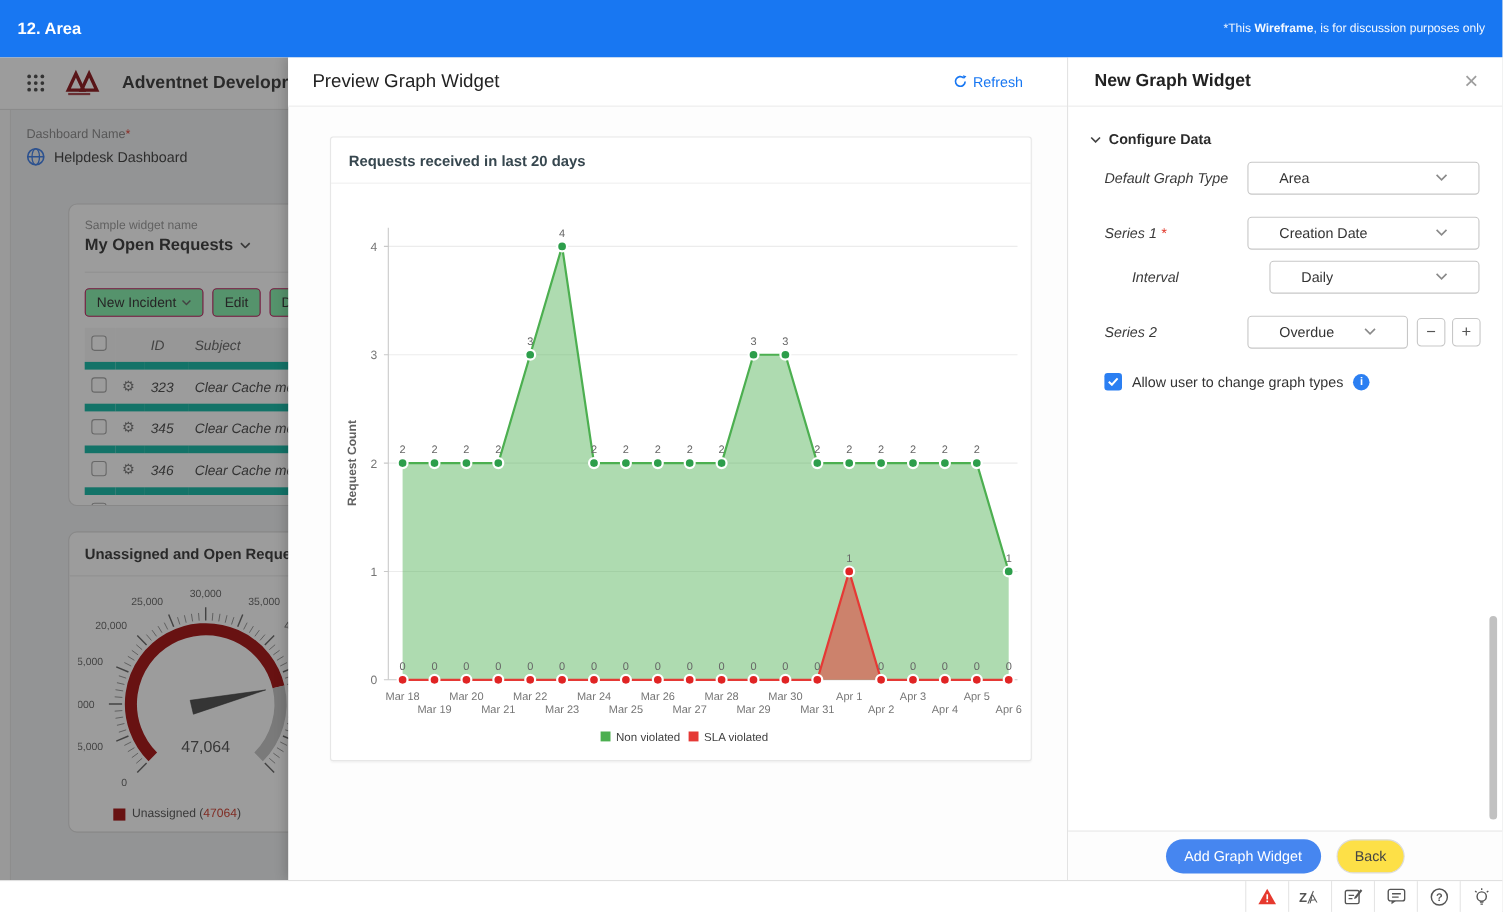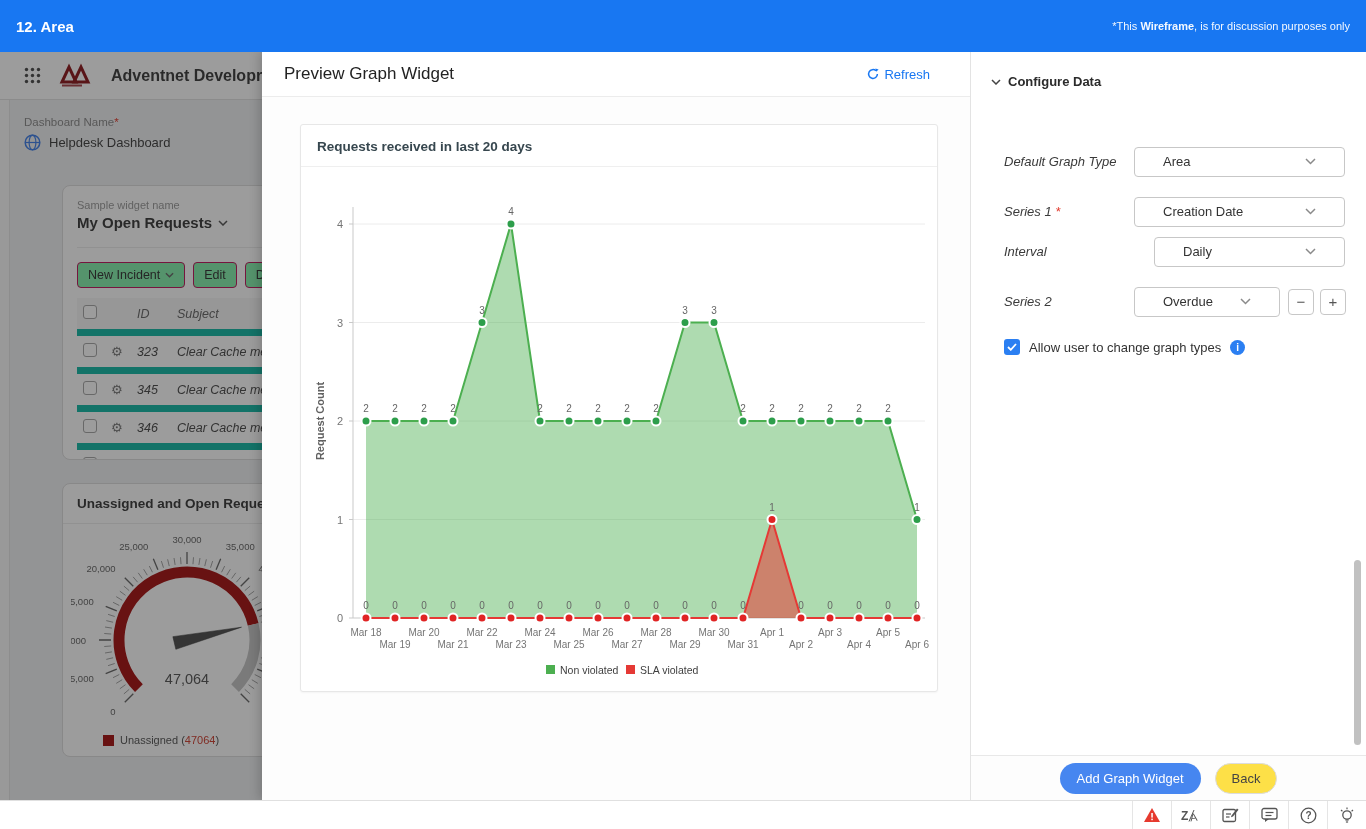--- a/index.html
+++ b/index.html
@@ -426,20 +426,24 @@
             <text x="616" y="442" text-anchor="middle" font-size="10" fill="#666">0</text>
             <rect x="245" y="498" width="9" height="9" fill="#4caf50"></rect>
             <text x="259" y="506.5" font-size="10.5" fill="#3f3f3f">Non violated</text>
             <rect x="325" y="498" width="9" height="9" fill="#e53935"></rect>
             <text x="339" y="506.5" font-size="10.5" fill="#3f3f3f">SLA violated</text>
           </svg>
       </div>
     </section>
 
     <aside class="rpanel">
+      <div class="rphead">
+        <span class="t">New Graph Widget</span>
+        <button class="xbtn">×</button>
+      </div>
 
       <div class="secthead">
         <svg width="10" height="6" viewBox="0 0 10 6">
             <polyline points="1,1 5,5 9,1" fill="none" stroke="#444" stroke-width="1.5"></polyline>
           </svg>
         <span>Configure Data</span>
       </div>
 
       <div class="frow" style="top:102px;">
         <span class="lbl">Default Graph Type</span>
@@ -455,21 +459,21 @@
         <span class="lbl"><span>Series 1</span> <span class="req">*</span></span>
         <div class="select" style="position:absolute; left:130px; width:211px;">
           <span>Creation Date</span>
           <svg width="11" height="7" viewBox="0 0 11 7">
               <polyline points="1,1 5.5,5.5 10,1" fill="none" stroke="#8a8a8a" stroke-width="1.5"></polyline>
             </svg>
         </div>
       </div>
 
       <div class="frow" style="top:192px;">
-        <span class="lbl" style="">Interval</span>
+        <span class="lbl" style="margin-left:25px">Interval</span>
         <div class="select" style="position:absolute; left:150px; width:191px;">
           <span>Daily</span>
           <svg width="11" height="7" viewBox="0 0 11 7">
               <polyline points="1,1 5.5,5.5 10,1" fill="none" stroke="#8a8a8a" stroke-width="1.5"></polyline>
             </svg>
         </div>
       </div>
 
       <div class="frow" style="top:242px;">
         <span class="lbl">Series 2</span>

